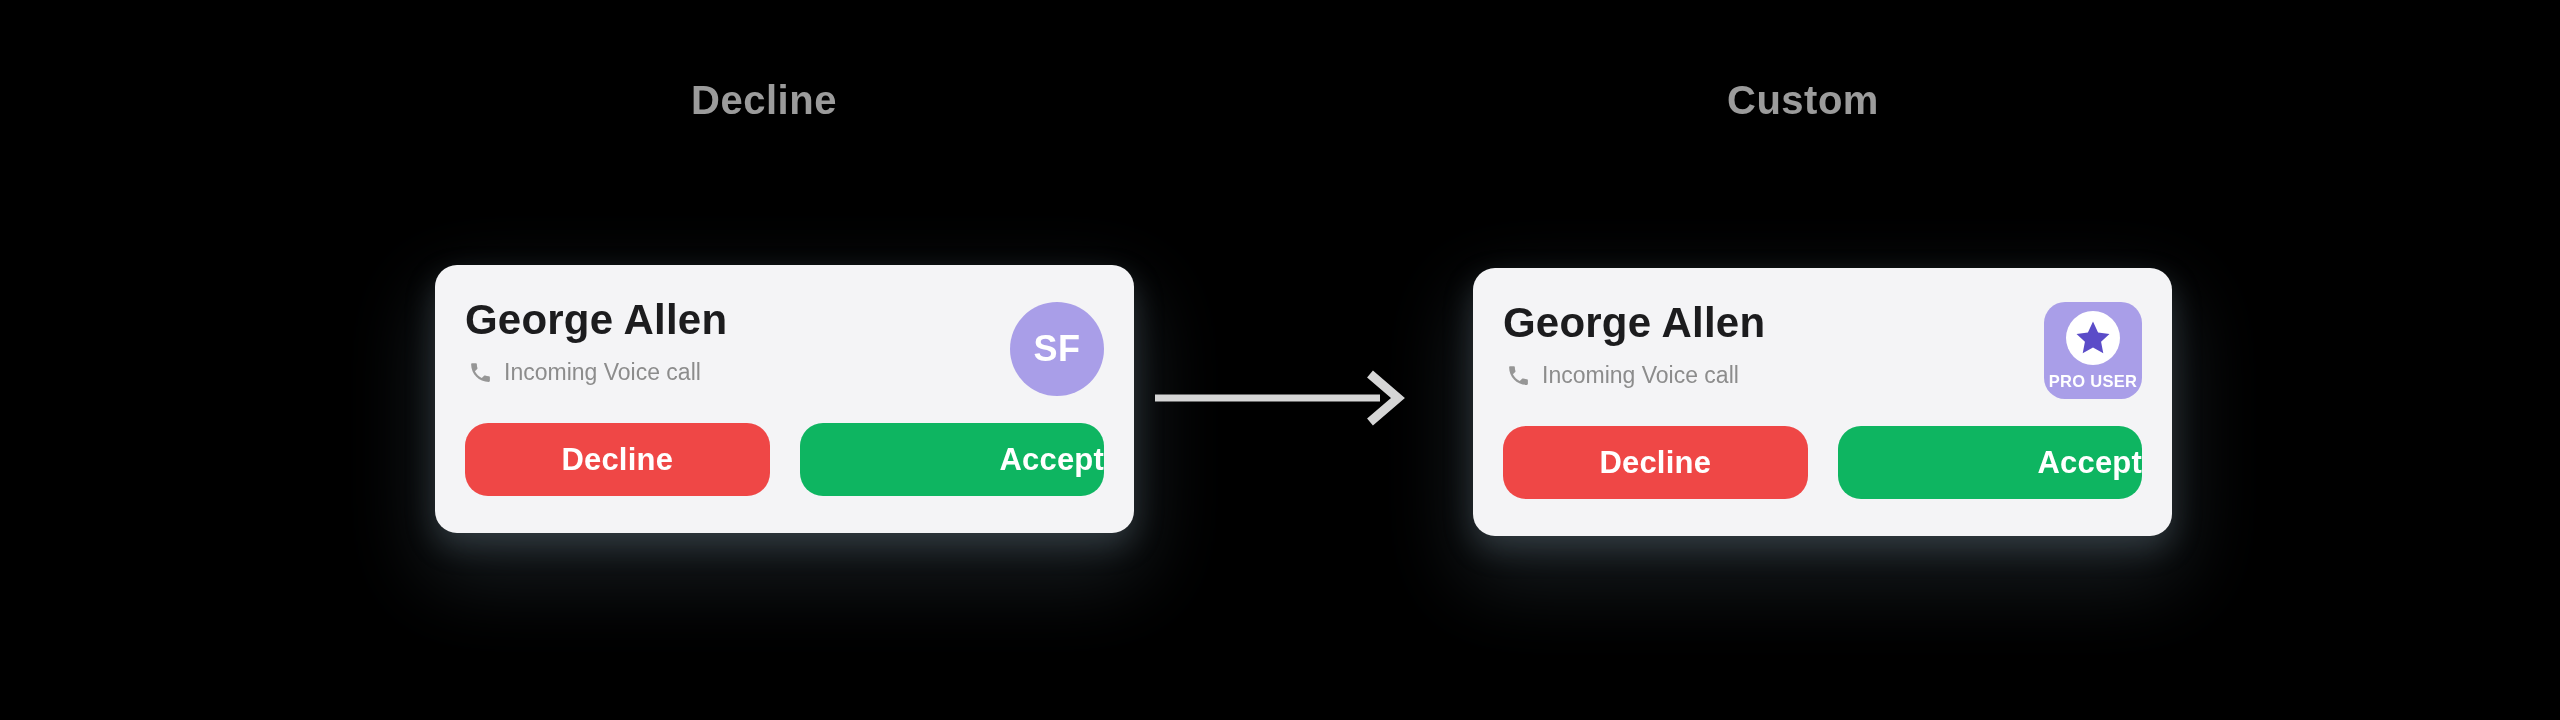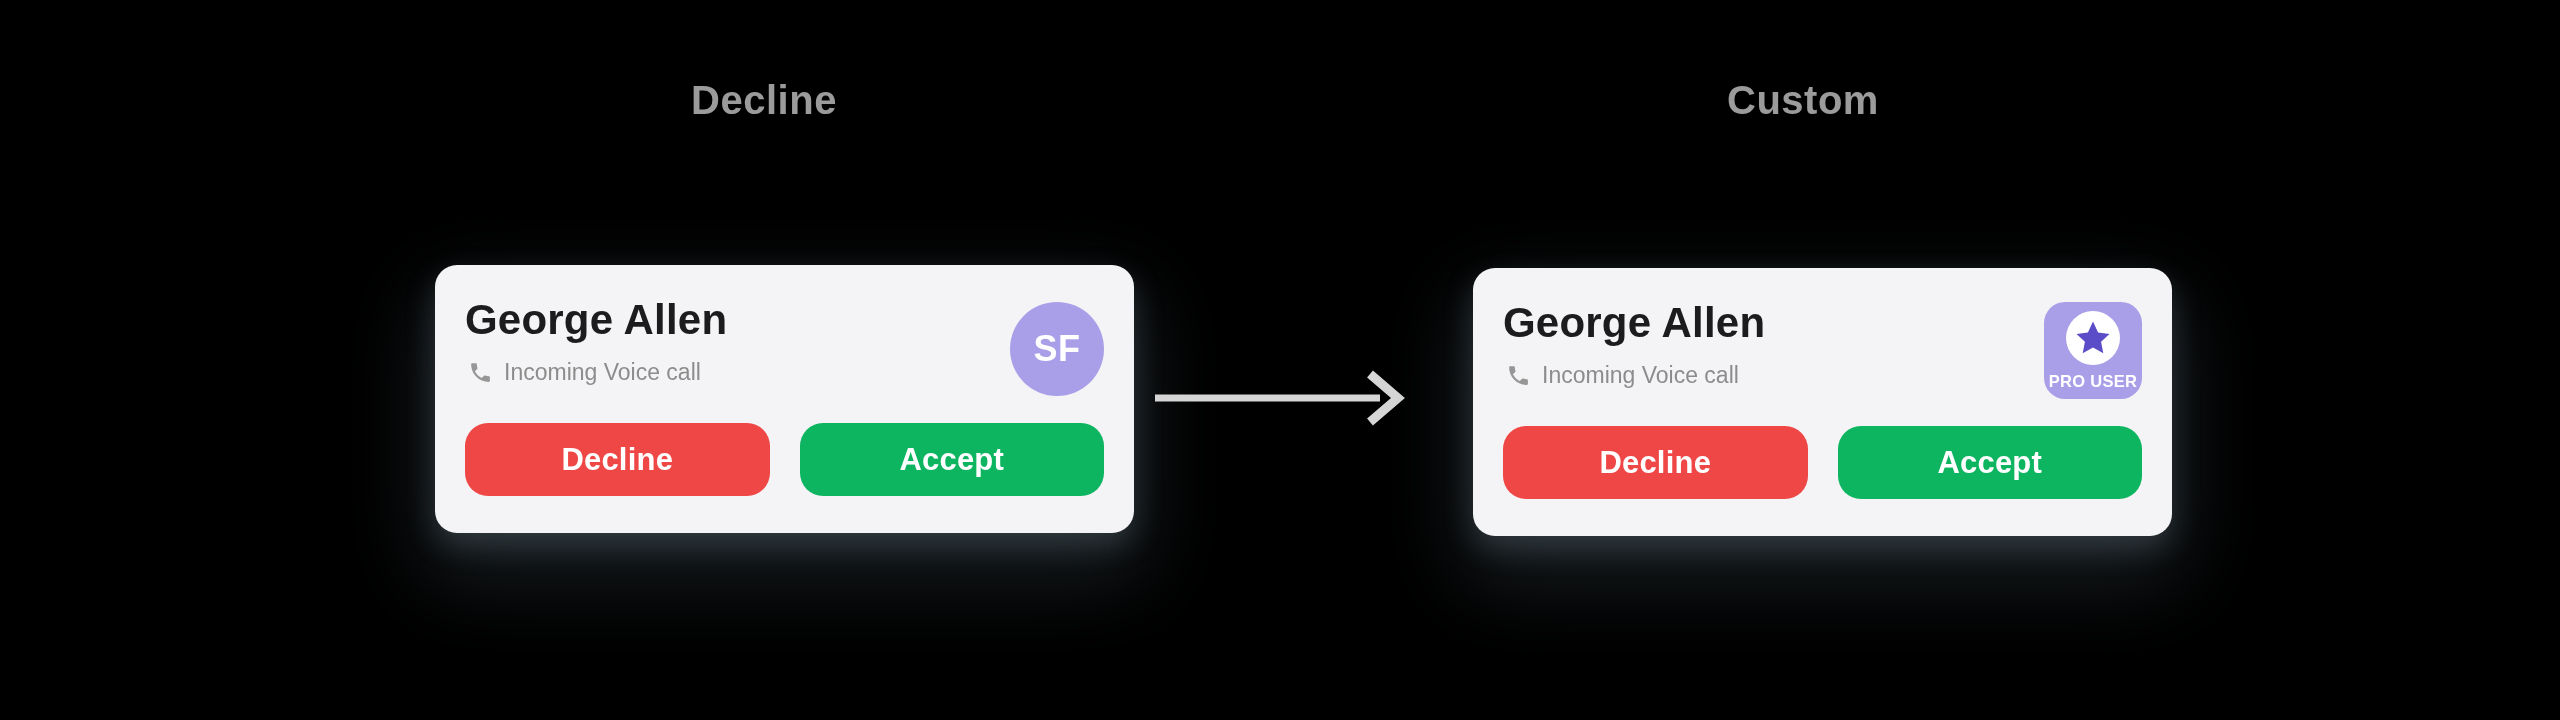--- a/index.html
+++ b/index.html
@@ -130,21 +130,21 @@
     border: none;
     border-radius: 23px;
     color: #ffffff;
     font-family: inherit;
     font-size: 31px;
     font-weight: 700;
     letter-spacing: 0.2px;
     cursor: pointer;
   }
   .btn-decline { background: var(--decline-red); }
-  .btn-accept  { background: var(--accept-green); }
+  .btn-accept  { background: var(--accept-green); text-align: right; }
 
   .arrow-svg {
     position: absolute;
     left: 1152px;
     top: 361px;
     width: 256px;
     height: 74px;
   }
 </style>
 </head>

